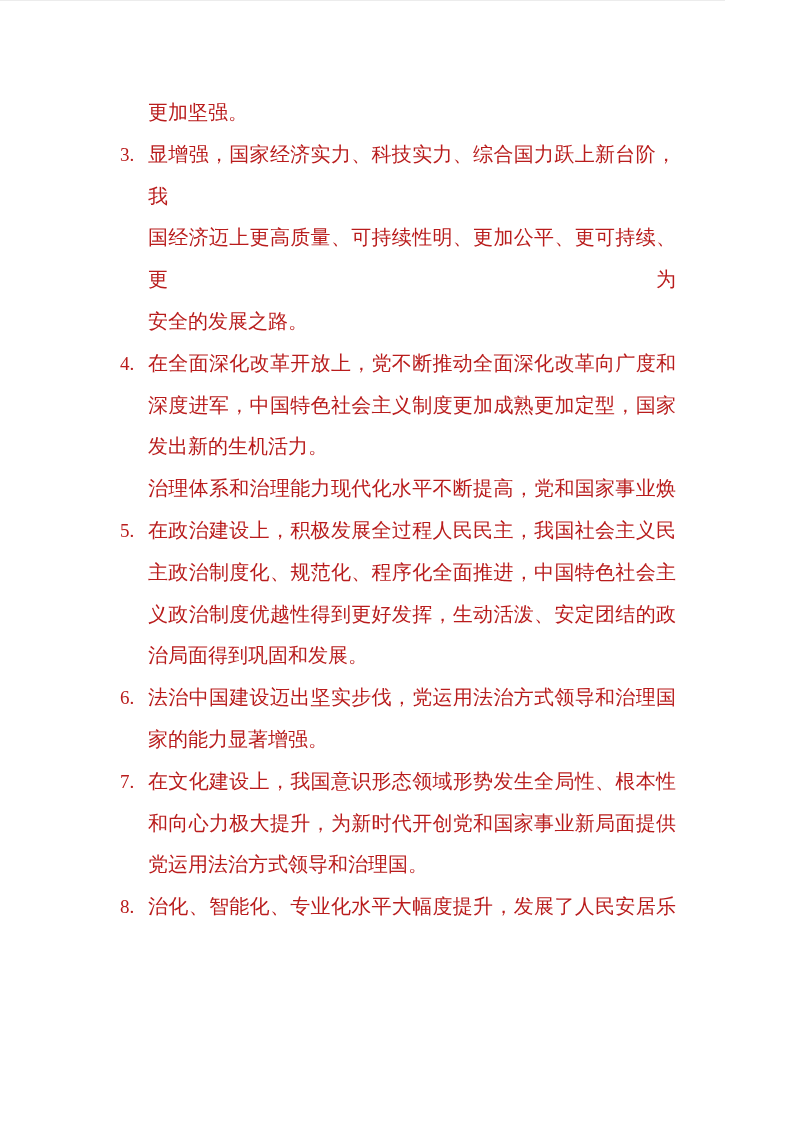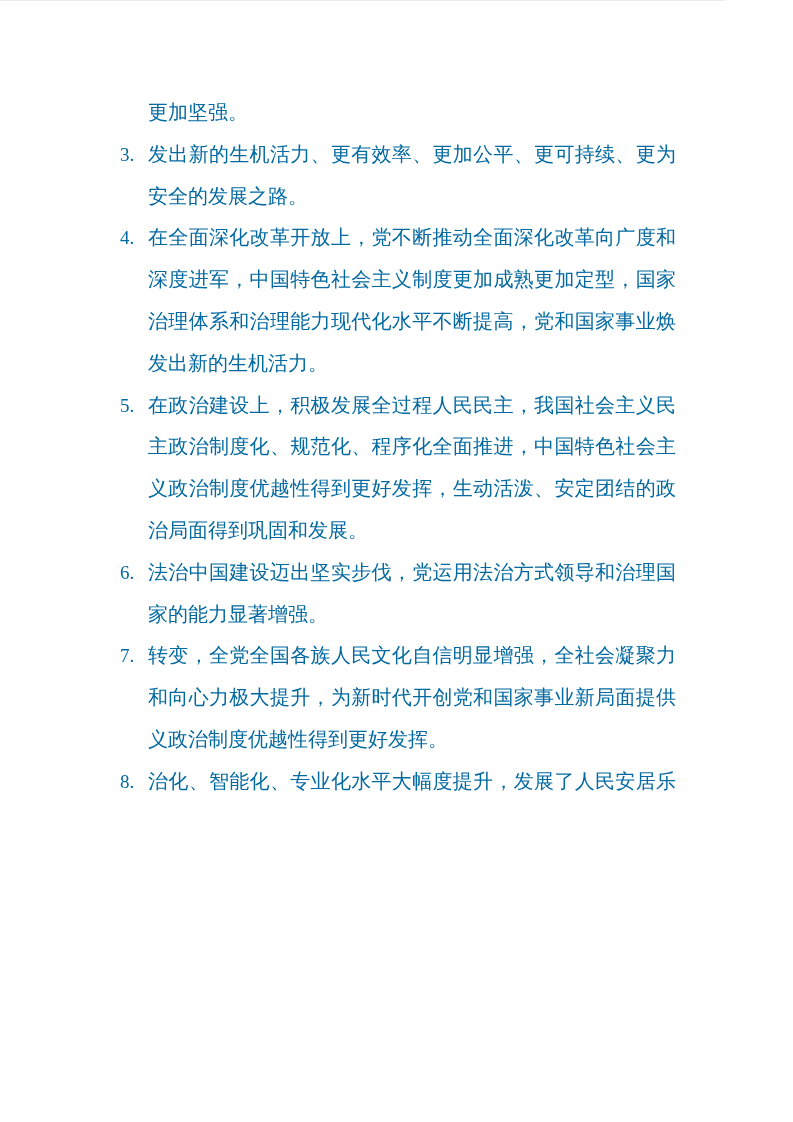--- a/index.html
+++ b/index.html
@@ -13,21 +13,21 @@
     overflow: hidden;
   }
   .page {
     position: relative;
     width: 725px;
     height: 1122px;
     background: #ffffff;
     border-top: 1px solid #ececec;
     box-sizing: border-box;
     font-family: "Liberation Serif", "DejaVu Serif", serif;
-    color: #0369a1;
+    color: #b91c1c;
     font-size: 20px;
     line-height: 41.8px;
   }
   .content {
     position: absolute;
     top: 91px;
     left: 120px;
     width: 556px;
   }
   .item {
@@ -65,32 +65,33 @@
     <div class="item">
       <span class="num"></span>
       <div class="body">
         <div class="line para-end">更加坚强。</div>
       </div>
     </div>
 
     <div class="item">
       <span class="num">3.</span>
       <div class="body">
-        <div class="line">发出新的生机活力、更有效率、更加公平、更可持续、更为</div>
+        <div class="line">显增强，国家经济实力、科技实力、综合国力跃上新台阶，我</div>
+        <div class="line">国经济迈上更高质量、可持续性明、更加公平、更可持续、更为</div>
         <div class="line para-end">安全的发展之路。</div>
       </div>
     </div>
 
     <div class="item">
       <span class="num">4.</span>
       <div class="body">
         <div class="line">在全面深化改革开放上，党不断推动全面深化改革向广度和</div>
         <div class="line">深度进军，中国特色社会主义制度更加成熟更加定型，国家</div>
+        <div class="line para-end">发出新的生机活力。</div>
         <div class="line">治理体系和治理能力现代化水平不断提高，党和国家事业焕</div>
-        <div class="line para-end">发出新的生机活力。</div>
       </div>
     </div>
 
     <div class="item">
       <span class="num">5.</span>
       <div class="body">
         <div class="line">在政治建设上，积极发展全过程人民民主，我国社会主义民</div>
         <div class="line">主政治制度化、规范化、程序化全面推进，中国特色社会主</div>
         <div class="line">义政治制度优越性得到更好发挥，生动活泼、安定团结的政</div>
         <div class="line para-end">治局面得到巩固和发展。</div>
@@ -101,23 +102,23 @@
       <span class="num">6.</span>
       <div class="body">
         <div class="line">法治中国建设迈出坚实步伐，党运用法治方式领导和治理国</div>
         <div class="line para-end">家的能力显著增强。</div>
       </div>
     </div>
 
     <div class="item">
       <span class="num">7.</span>
       <div class="body">
-        <div class="line">转变，全党全国各族人民文化自信明显增强，全社会凝聚力</div>
+        <div class="line">在文化建设上，我国意识形态领域形势发生全局性、根本性</div>
         <div class="line">和向心力极大提升，为新时代开创党和国家事业新局面提供</div>
-        <div class="line para-end">义政治制度优越性得到更好发挥。</div>
+        <div class="line para-end">党运用法治方式领导和治理国。</div>
       </div>
     </div>
 
     <div class="item">
       <span class="num">8.</span>
       <div class="body">
         <div class="line">治化、智能化、专业化水平大幅度提升，发展了人民安居乐</div>
       </div>
     </div>
 

